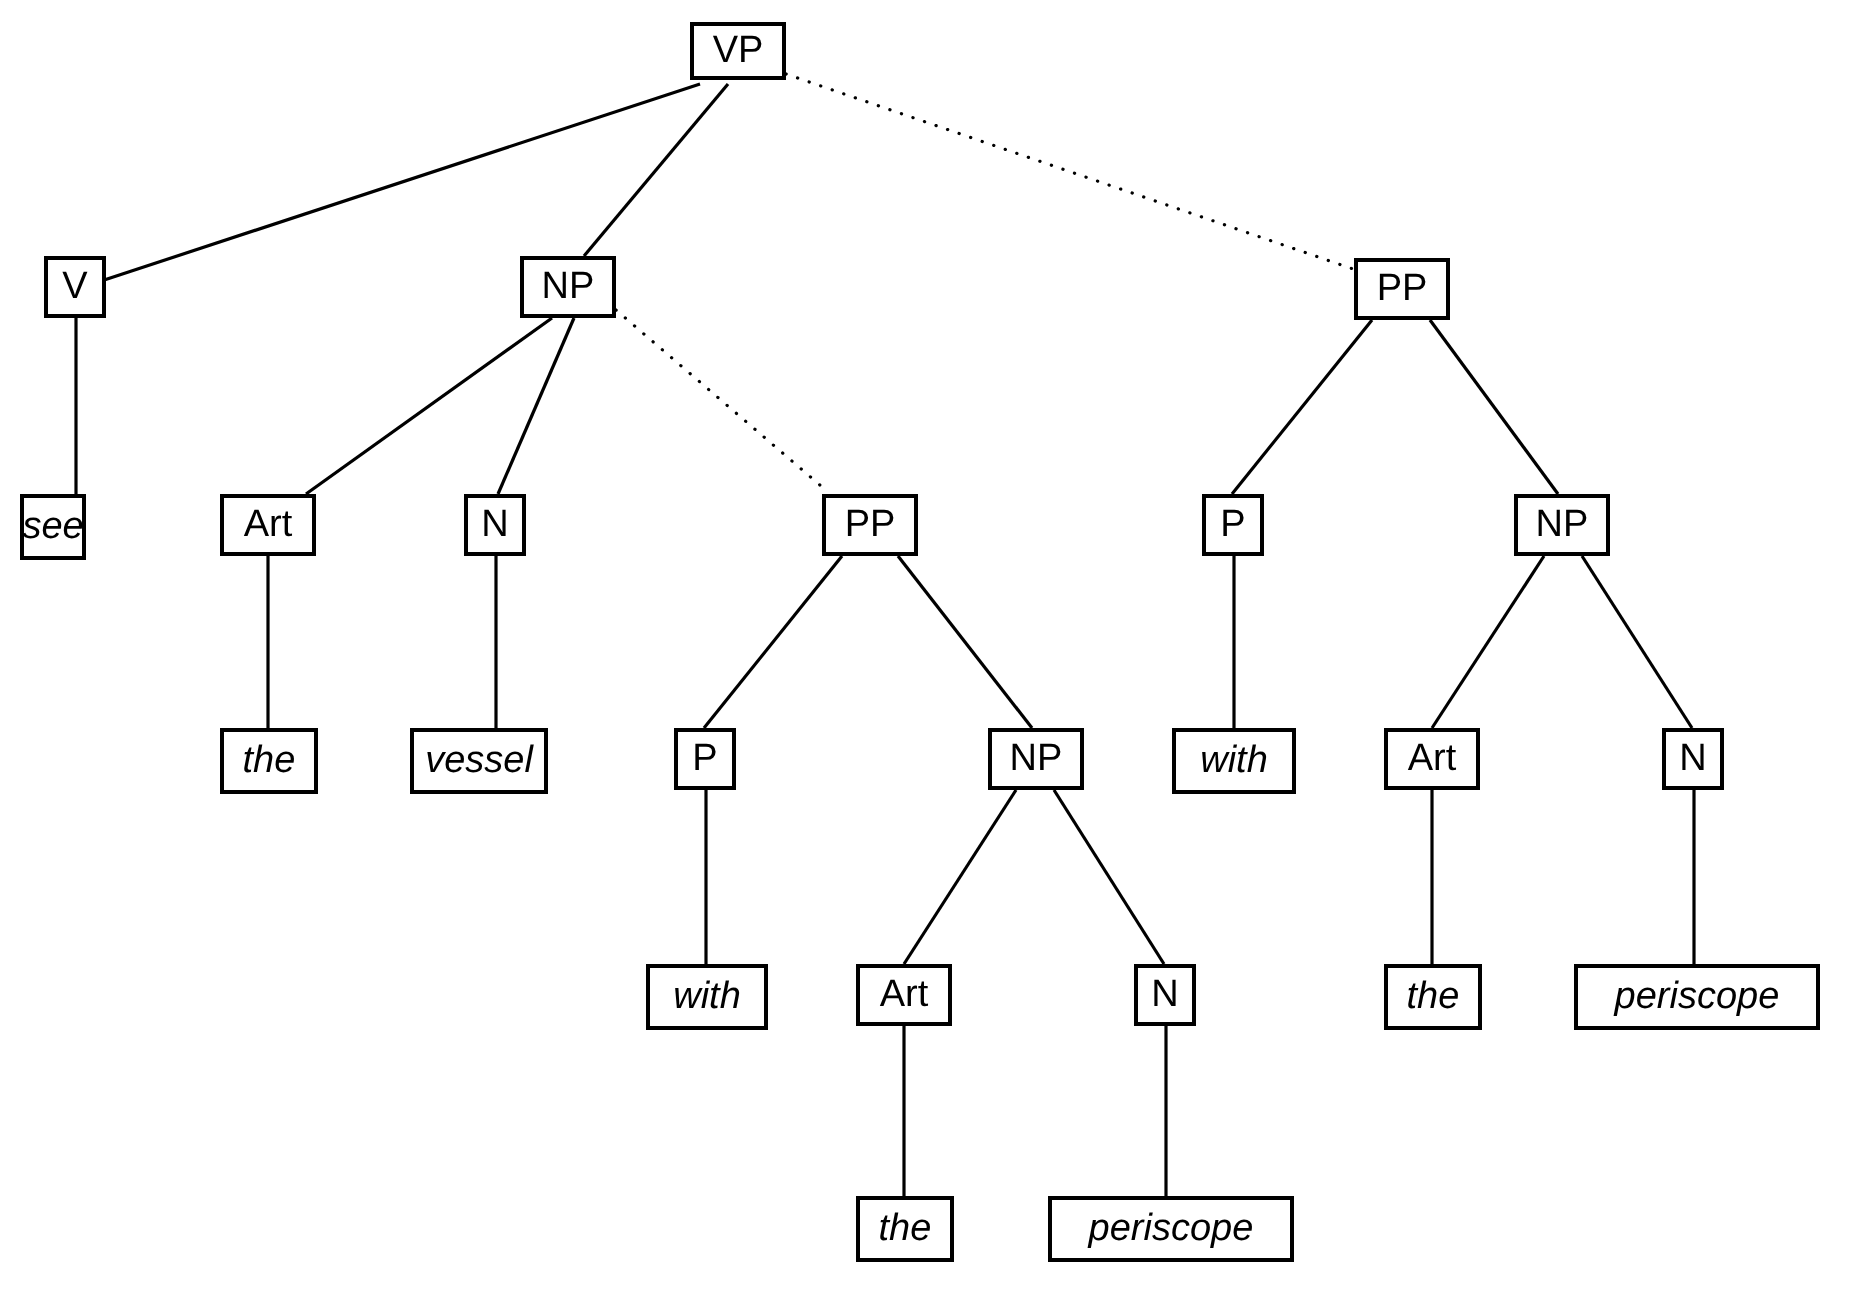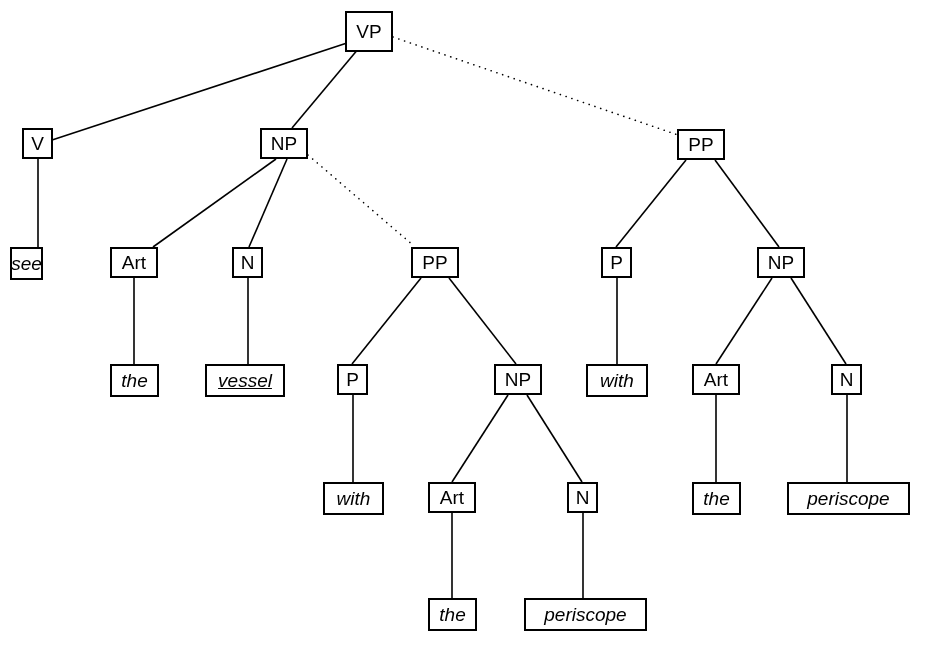--- a/index.html
+++ b/index.html
@@ -66,32 +66,32 @@
       <line x1="791" y1="278" x2="846" y2="364" stroke="#000000" stroke-width="1.6"></line>
       <line x1="353" y1="395" x2="353" y2="482" stroke="#000000" stroke-width="1.6"></line>
       <line x1="508" y1="395" x2="452" y2="482" stroke="#000000" stroke-width="1.6"></line>
       <line x1="527" y1="395" x2="582" y2="482" stroke="#000000" stroke-width="1.6"></line>
       <line x1="716" y1="395" x2="716" y2="482" stroke="#000000" stroke-width="1.6"></line>
       <line x1="847" y1="395" x2="847" y2="482" stroke="#000000" stroke-width="1.6"></line>
       <line x1="452" y1="513" x2="452" y2="598" stroke="#000000" stroke-width="1.6"></line>
       <line x1="583" y1="513" x2="583" y2="598" stroke="#000000" stroke-width="1.6"></line>
     </svg>
   <div id="nodes-layer">
-      <div class="node" style="left: 345px; top: 11px; width: 48px; height: 41px; border-color: rgb(0, 0, 0);">VP</div>
+      <div class="node" style="left: 345px; top: 11px; width: 48px; height: 29px; border-color: rgb(0, 0, 0);">VP</div>
       <div class="node" style="left: 22px; top: 128px; width: 31px; height: 31px; border-color: rgb(0, 0, 0);">V</div>
       <div class="node" style="left: 260px; top: 128px; width: 48px; height: 31px; border-color: rgb(0, 0, 0);">NP</div>
       <div class="node" style="left: 677px; top: 129px; width: 48px; height: 31px; border-color: rgb(0, 0, 0);">PP</div>
       <div class="node terminal" style="left: 10px; top: 247px; width: 33px; height: 33px; border-color: rgb(0, 0, 0);">see</div>
       <div class="node" style="left: 110px; top: 247px; width: 48px; height: 31px; border-color: rgb(0, 0, 0);">Art</div>
       <div class="node" style="left: 232px; top: 247px; width: 31px; height: 31px; border-color: rgb(0, 0, 0);">N</div>
       <div class="node" style="left: 411px; top: 247px; width: 48px; height: 31px; border-color: rgb(0, 0, 0);">PP</div>
       <div class="node" style="left: 601px; top: 247px; width: 31px; height: 31px; border-color: rgb(0, 0, 0);">P</div>
       <div class="node" style="left: 757px; top: 247px; width: 48px; height: 31px; border-color: rgb(0, 0, 0);">NP</div>
       <div class="node terminal" style="left: 110px; top: 364px; width: 49px; height: 33px; border-color: rgb(0, 0, 0);">the</div>
-      <div class="node terminal" style="left: 205px; top: 364px; width: 80px; height: 33px; border-color: rgb(0, 0, 0); text-decoration: underline;">vessel</div>
+      <div class="node terminal" style="left: 205px; top: 364px; width: 69px; height: 33px; border-color: rgb(0, 0, 0);">vessel</div>
       <div class="node" style="left: 337px; top: 364px; width: 31px; height: 31px; border-color: rgb(0, 0, 0);">P</div>
       <div class="node" style="left: 494px; top: 364px; width: 48px; height: 31px; border-color: rgb(0, 0, 0);">NP</div>
       <div class="node terminal" style="left: 586px; top: 364px; width: 62px; height: 33px; border-color: rgb(0, 0, 0);">with</div>
       <div class="node" style="left: 692px; top: 364px; width: 48px; height: 31px; border-color: rgb(0, 0, 0);">Art</div>
       <div class="node" style="left: 831px; top: 364px; width: 31px; height: 31px; border-color: rgb(0, 0, 0);">N</div>
       <div class="node terminal" style="left: 323px; top: 482px; width: 61px; height: 33px; border-color: rgb(0, 0, 0);">with</div>
       <div class="node" style="left: 428px; top: 482px; width: 48px; height: 31px; border-color: rgb(0, 0, 0);">Art</div>
       <div class="node" style="left: 567px; top: 482px; width: 31px; height: 31px; border-color: rgb(0, 0, 0);">N</div>
       <div class="node terminal" style="left: 692px; top: 482px; width: 49px; height: 33px; border-color: rgb(0, 0, 0);">the</div>
       <div class="node terminal" style="left: 787px; top: 482px; width: 123px; height: 33px; border-color: rgb(0, 0, 0);">periscope</div>

